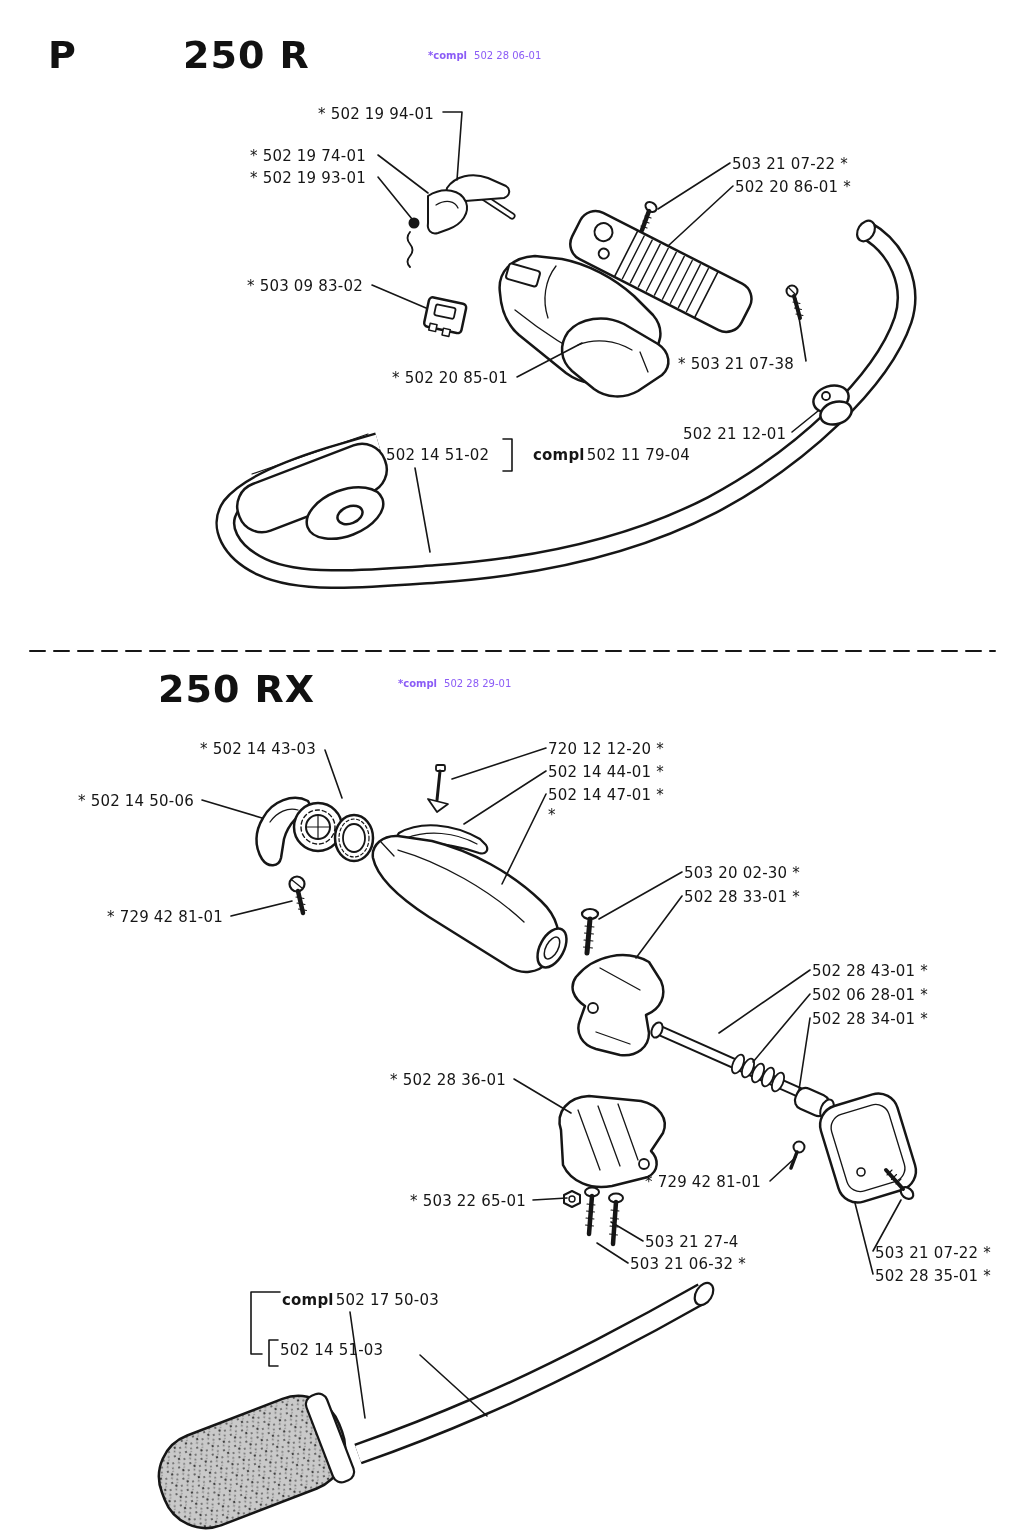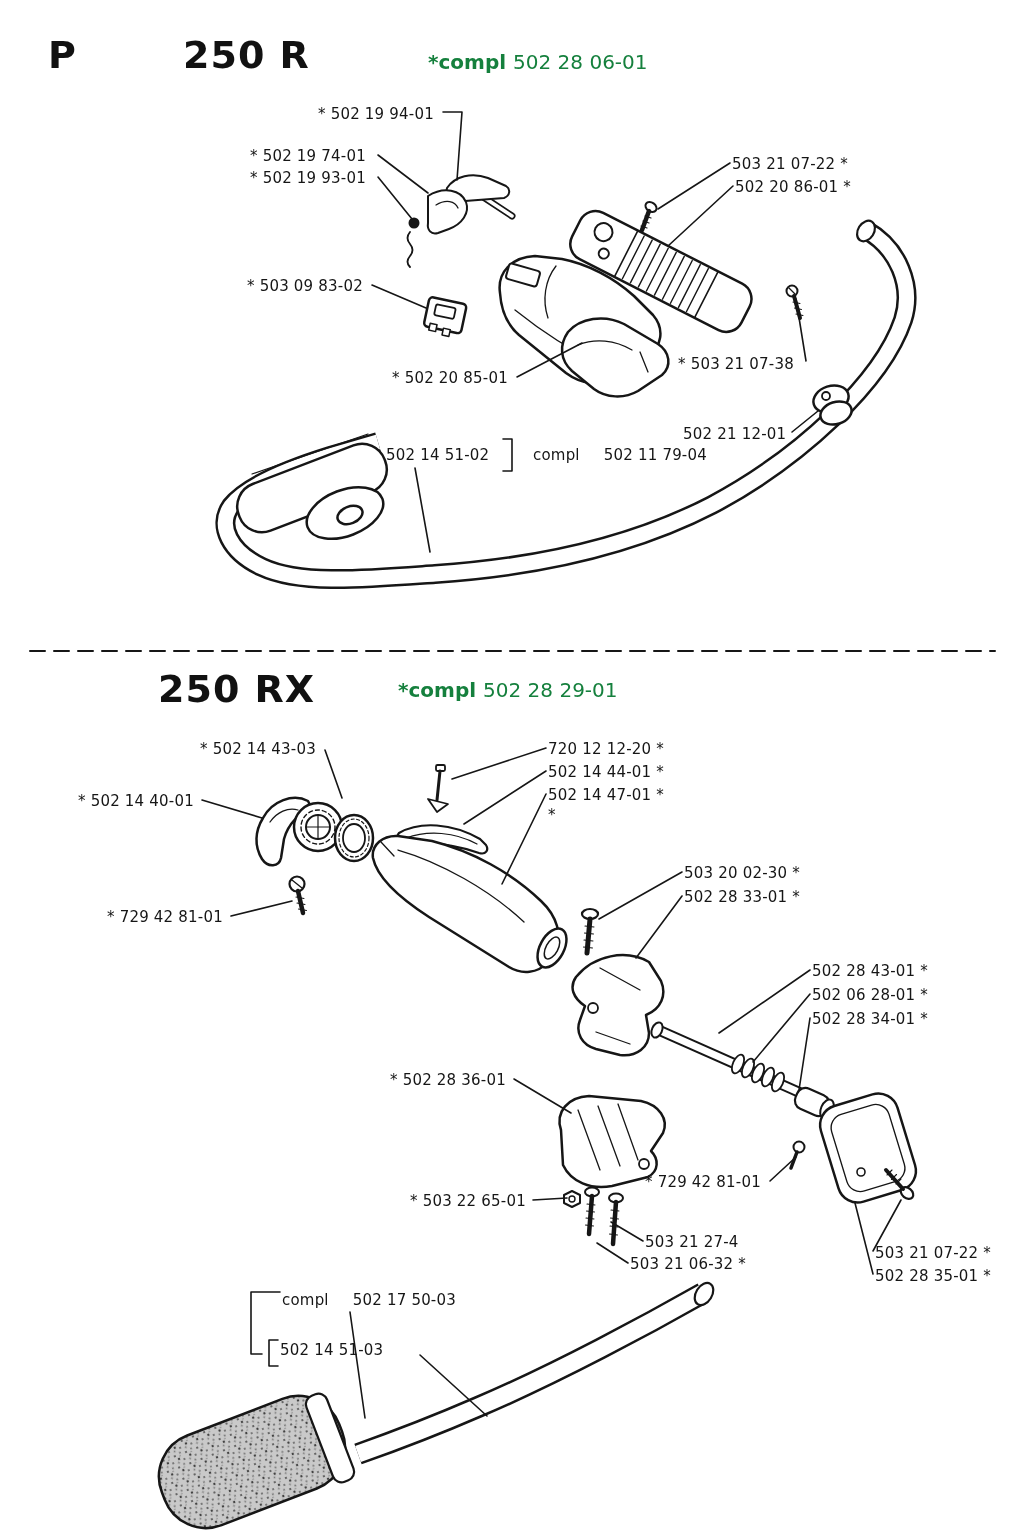--- a/index.html
+++ b/index.html
@@ -7,27 +7,27 @@
     width:1024px;height:1537px;position:relative;overflow:hidden;
     background:#ffffff;color:#161616;
     font-family:"DejaVu Sans","Liberation Sans",sans-serif;
   }
   #stage{position:absolute;left:0;top:0;width:1024px;height:1537px;}
   svg.drawing{position:absolute;left:0;top:0;}
   .lbl{
     position:absolute;font-size:15px;line-height:18px;white-space:nowrap;
     color:#161616;letter-spacing:0.2px;
   }
-  .lbl b{font-weight:normal;margin-right:24px;}
+  .lbl b{font-weight:bold;margin-right:2px;}
   .title{
     position:absolute;font-weight:bold;font-size:38px;line-height:1;
     letter-spacing:1px;color:#111;
   }
   .compl{
-    position:absolute;font-size:20px;white-space:nowrap;color:#15803d;
+    position:absolute;font-size:10px;white-space:nowrap;color:#8b5cf6;
   }
   .compl b{font-weight:bold;margin-right:7px;}
 </style>
 </head>
 <body>
 
 <div id="stage">
 
 <svg class="drawing" width="1024" height="1537" viewBox="0 0 1024 1537" xmlns="http://www.w3.org/2000/svg">
   <defs>
@@ -309,21 +309,21 @@
 <div class="title" style="left:158px;top:670px">250 RX</div>
 <div class="compl" style="left:398px;top:678px">
   <b>*compl</b><span>502 28 29-01</span>
 </div>
 
 <div class="lbl" style="left:200px;top:740px">* 502 14 43-03</div>
 <div class="lbl" style="left:548px;top:740px">720 12 12-20 *</div>
 <div class="lbl" style="left:548px;top:763px">502 14 44-01 *</div>
 <div class="lbl" style="left:548px;top:786px">502 14 47-01 *</div>
 <div class="lbl" style="left:548px;top:806px">*</div>
-<div class="lbl" style="left:78px;top:792px">* 502 14 40-01</div>
+<div class="lbl" style="left:78px;top:792px">* 502 14 50-06</div>
 <div class="lbl" style="left:107px;top:908px">* 729 42 81-01</div>
 <div class="lbl" style="left:684px;top:864px">503 20 02-30 *</div>
 <div class="lbl" style="left:684px;top:888px">502 28 33-01 *</div>
 <div class="lbl" style="left:812px;top:962px">502 28 43-01 *</div>
 <div class="lbl" style="left:812px;top:986px">502 06 28-01 *</div>
 <div class="lbl" style="left:812px;top:1010px">502 28 34-01 *</div>
 <div class="lbl" style="left:390px;top:1071px">* 502 28 36-01</div>
 <div class="lbl" style="left:645px;top:1173px">* 729 42 81-01</div>
 <div class="lbl" style="left:410px;top:1192px">* 503 22 65-01</div>
 <div class="lbl" style="left:645px;top:1233px">503 21 27-4</div>

